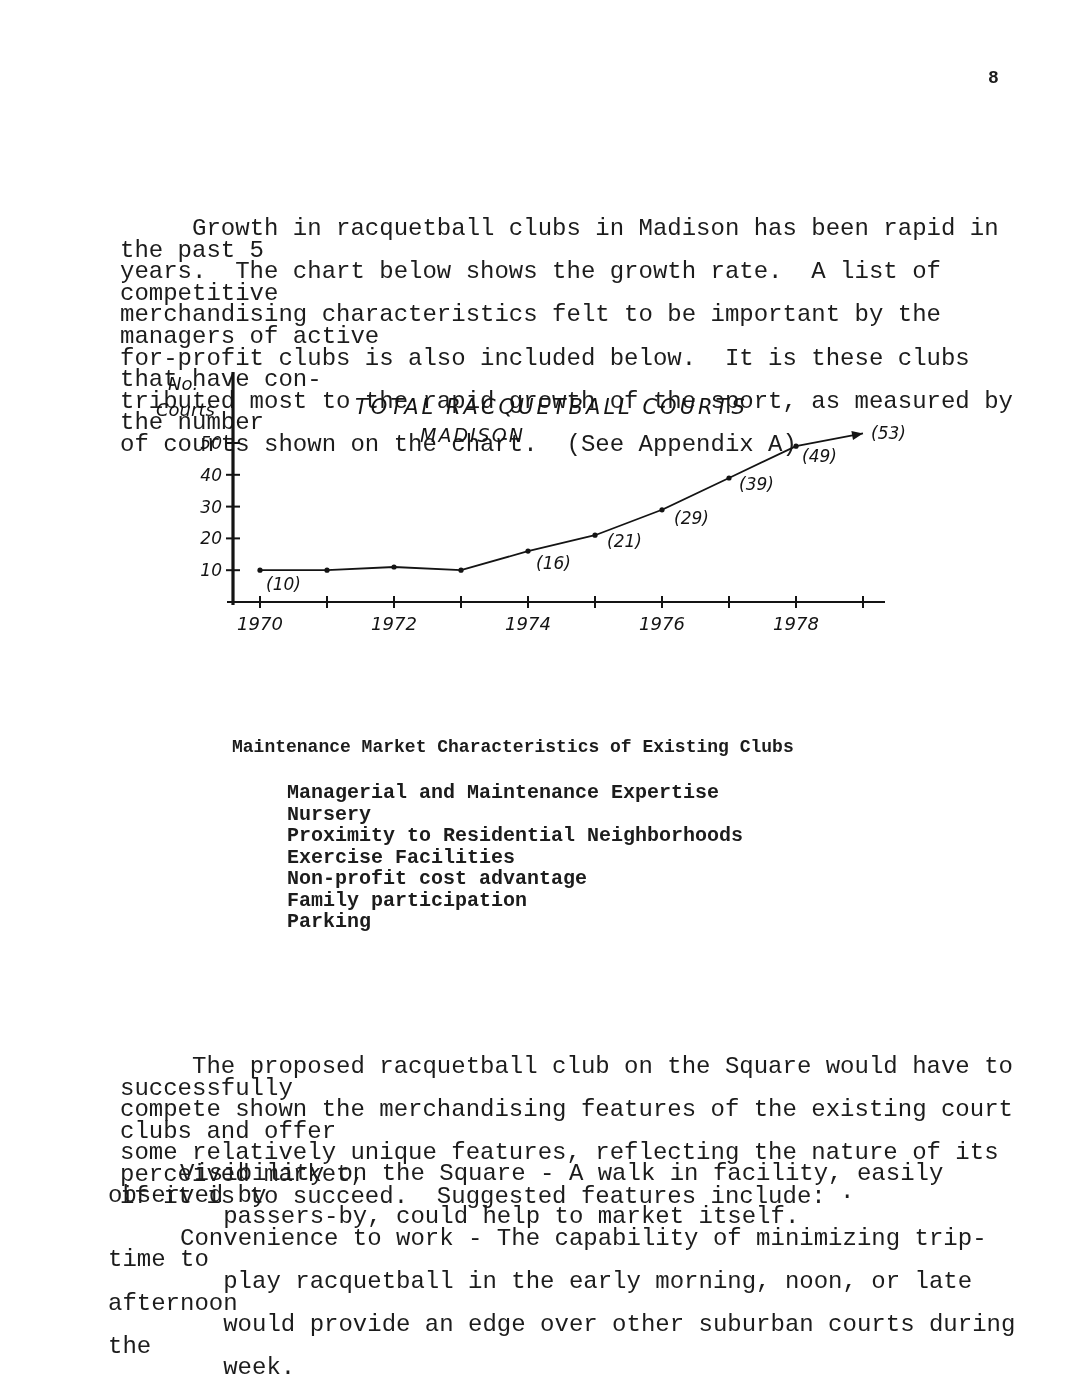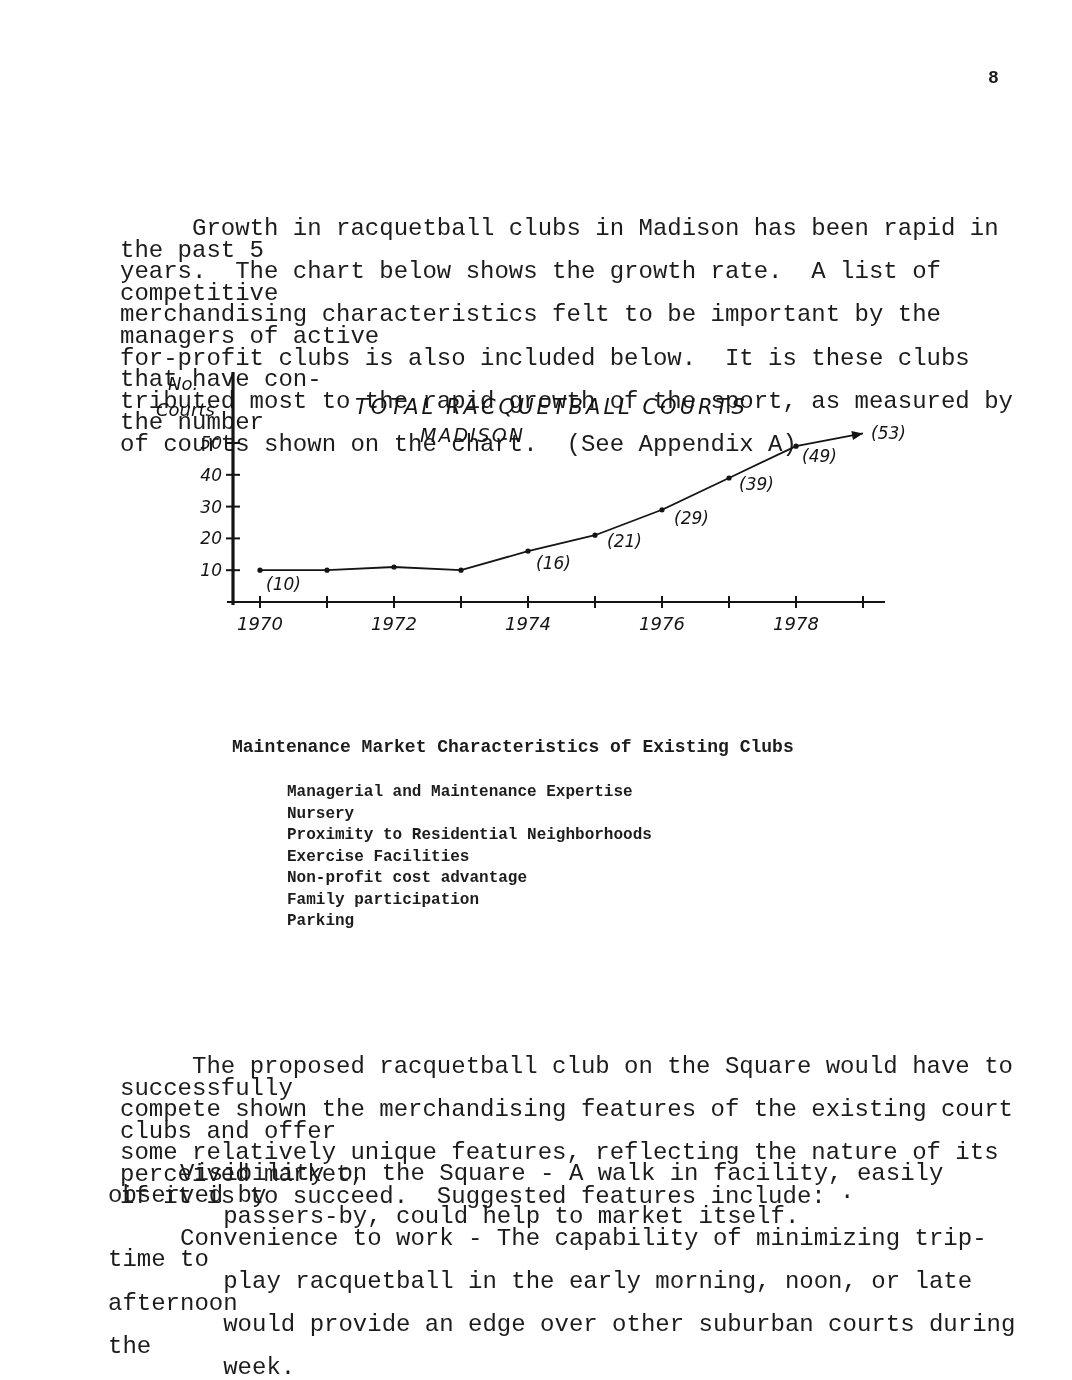--- a/index.html
+++ b/index.html
@@ -25,21 +25,21 @@
     font-size:24px;line-height:21.6px;
     white-space:pre-wrap;
   }
   .p1{position:absolute;left:120px;top:218px;width:900px;}
   .heading{
     position:absolute;left:232px;top:737px;
     font-size:18px;font-weight:bold;white-space:pre-wrap;
   }
   .list{
     position:absolute;left:287px;top:782px;
-    font-size:16px;line-height:21.5px;font-weight:bold;
+    font-size:20px;line-height:21.5px;font-weight:bold;
     white-space:pre-wrap;
   }
   .p2{position:absolute;left:120px;top:1056px;width:920px;}
   .feat{position:absolute;left:108px;top:1163px;width:920px;}
   .chart{
     position:absolute;left:110px;top:362px;
   }
   .chart text{
     font-family:"DejaVu Sans",sans-serif;
     font-style:italic;

